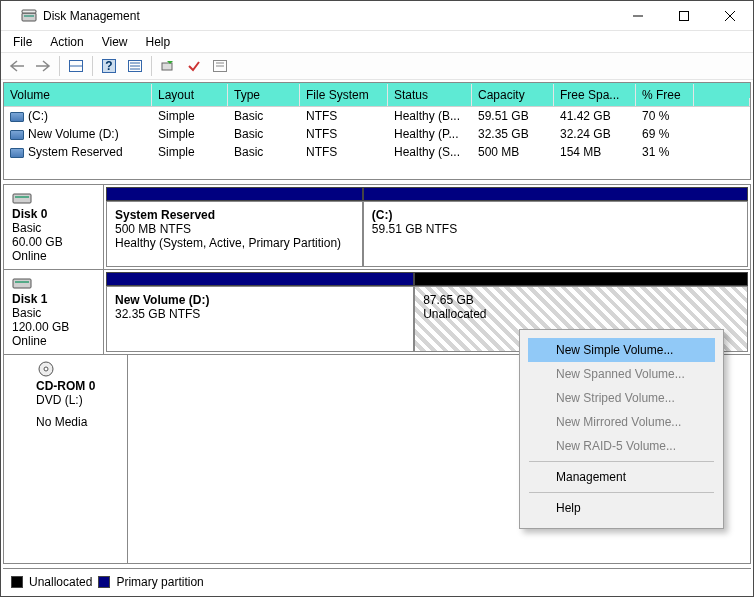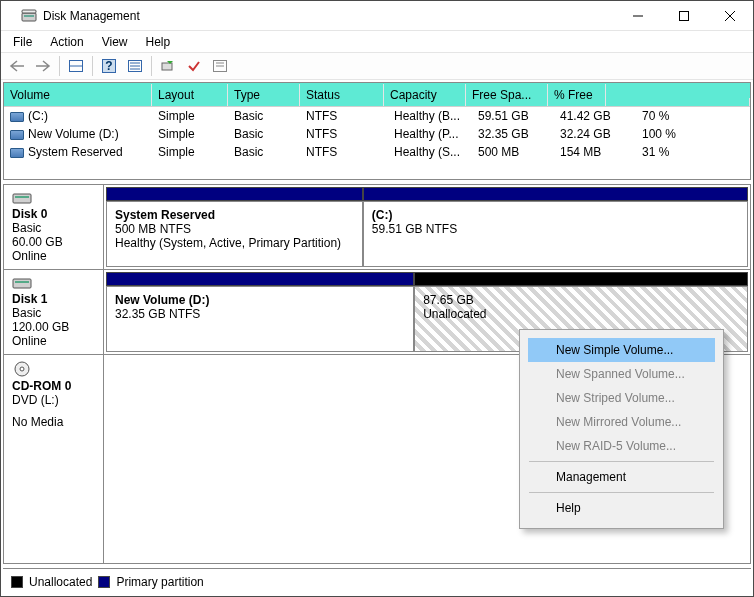--- a/index.html
+++ b/index.html
@@ -17,21 +17,21 @@
 .tsep { width: 1px; height: 20px; background: #d0d0d0; margin: 0 2px; }
 .tableview { border: 1px solid #888; margin: 2px; }
 .thead { display: flex; background: #5eead4; border-bottom: 1px solid #d0d0d0; height: 24px; align-items: flex-end; }
 .th { padding: 4px 6px; border-right: 1px solid #e5e5e5; display: flex; align-items: center; }
 .tbody { background: #fff; }
 .tr { display: flex; height: 18px; align-items: center; }
 .td { padding: 1px 6px; overflow: hidden; white-space: nowrap; }
 .vol-icon { display: inline-block; width: 14px; height: 10px; background: linear-gradient(#7aa5d6,#4a7cb8); border: 1px solid #2a5a8a; border-radius: 1px; margin-right: 4px; vertical-align: middle; }
 .graphview { flex: 1; margin: 2px; border: 1px solid #888; display: flex; flex-direction: column; overflow: hidden; }
 .diskrow { display: flex; border-bottom: 1px solid #888; min-height: 84px; }
-.diskrow:last-child { border-bottom: none; }
+.diskrow:last-child { border-bottom: none; margin-left: 24px; }
 .diskinfo { width: 100px; padding: 6px 8px; border-right: 1px solid #888; }
 .diskinfo .name { font-weight: bold; }
 .dicon { display: block; margin-bottom: 2px; }
 .partarea { flex: 1; display: flex; flex-direction: column; padding: 2px; }
 .colorbar { height: 14px; display: flex; }
 .colorbar .seg { height: 100%; }
 .seg.primary { background: #000080; border: 1px solid #444; }
 .seg.unalloc { background: #000; border: 1px solid #444; }
 .partboxes { flex: 1; display: flex; }
 .partbox { border: 1px solid #888; padding: 6px 8px; overflow: hidden; }
@@ -139,20 +139,21 @@
           <line x1="3" y1="6" x2="11" y2="6" stroke="#888"></line>
         </svg>
       </div>
   </div>
 
   <div class="tableview">
     <div class="thead">
       <div class="th c-vol">Volume</div>
       <div class="th c-lay">Layout</div>
       <div class="th c-typ">Type</div>
+      <div class="th c-fs">File System</div>
       <div class="th c-sta">Status</div>
       <div class="th c-cap">Capacity</div>
       <div class="th c-fre">Free Spa...</div>
       <div class="th c-pct">% Free</div>
       <div class="th" style="flex:1"></div>
     </div>
     <div class="tbody">
       <div class="tr">
         <div class="td c-vol"><span class="vol-icon"></span><span>(C:)</span></div>
         <div class="td c-lay">Simple</div>
@@ -164,21 +165,21 @@
         <div class="td c-pct">70 %</div>
       </div>
       <div class="tr">
         <div class="td c-vol"><span class="vol-icon"></span><span>New Volume (D:)</span></div>
         <div class="td c-lay">Simple</div>
         <div class="td c-typ">Basic</div>
         <div class="td c-fs">NTFS</div>
         <div class="td c-sta">Healthy (P...</div>
         <div class="td c-cap">32.35 GB</div>
         <div class="td c-fre">32.24 GB</div>
-        <div class="td c-pct">100 %</div>
+        <div class="td c-pct">69 %</div>
       </div>
       <div class="tr">
         <div class="td c-vol"><span class="vol-icon"></span><span>System Reserved</span></div>
         <div class="td c-lay">Simple</div>
         <div class="td c-typ">Basic</div>
         <div class="td c-fs">NTFS</div>
         <div class="td c-sta">Healthy (S...</div>
         <div class="td c-cap">500 MB</div>
         <div class="td c-fre">154 MB</div>
         <div class="td c-pct">31 %</div>

